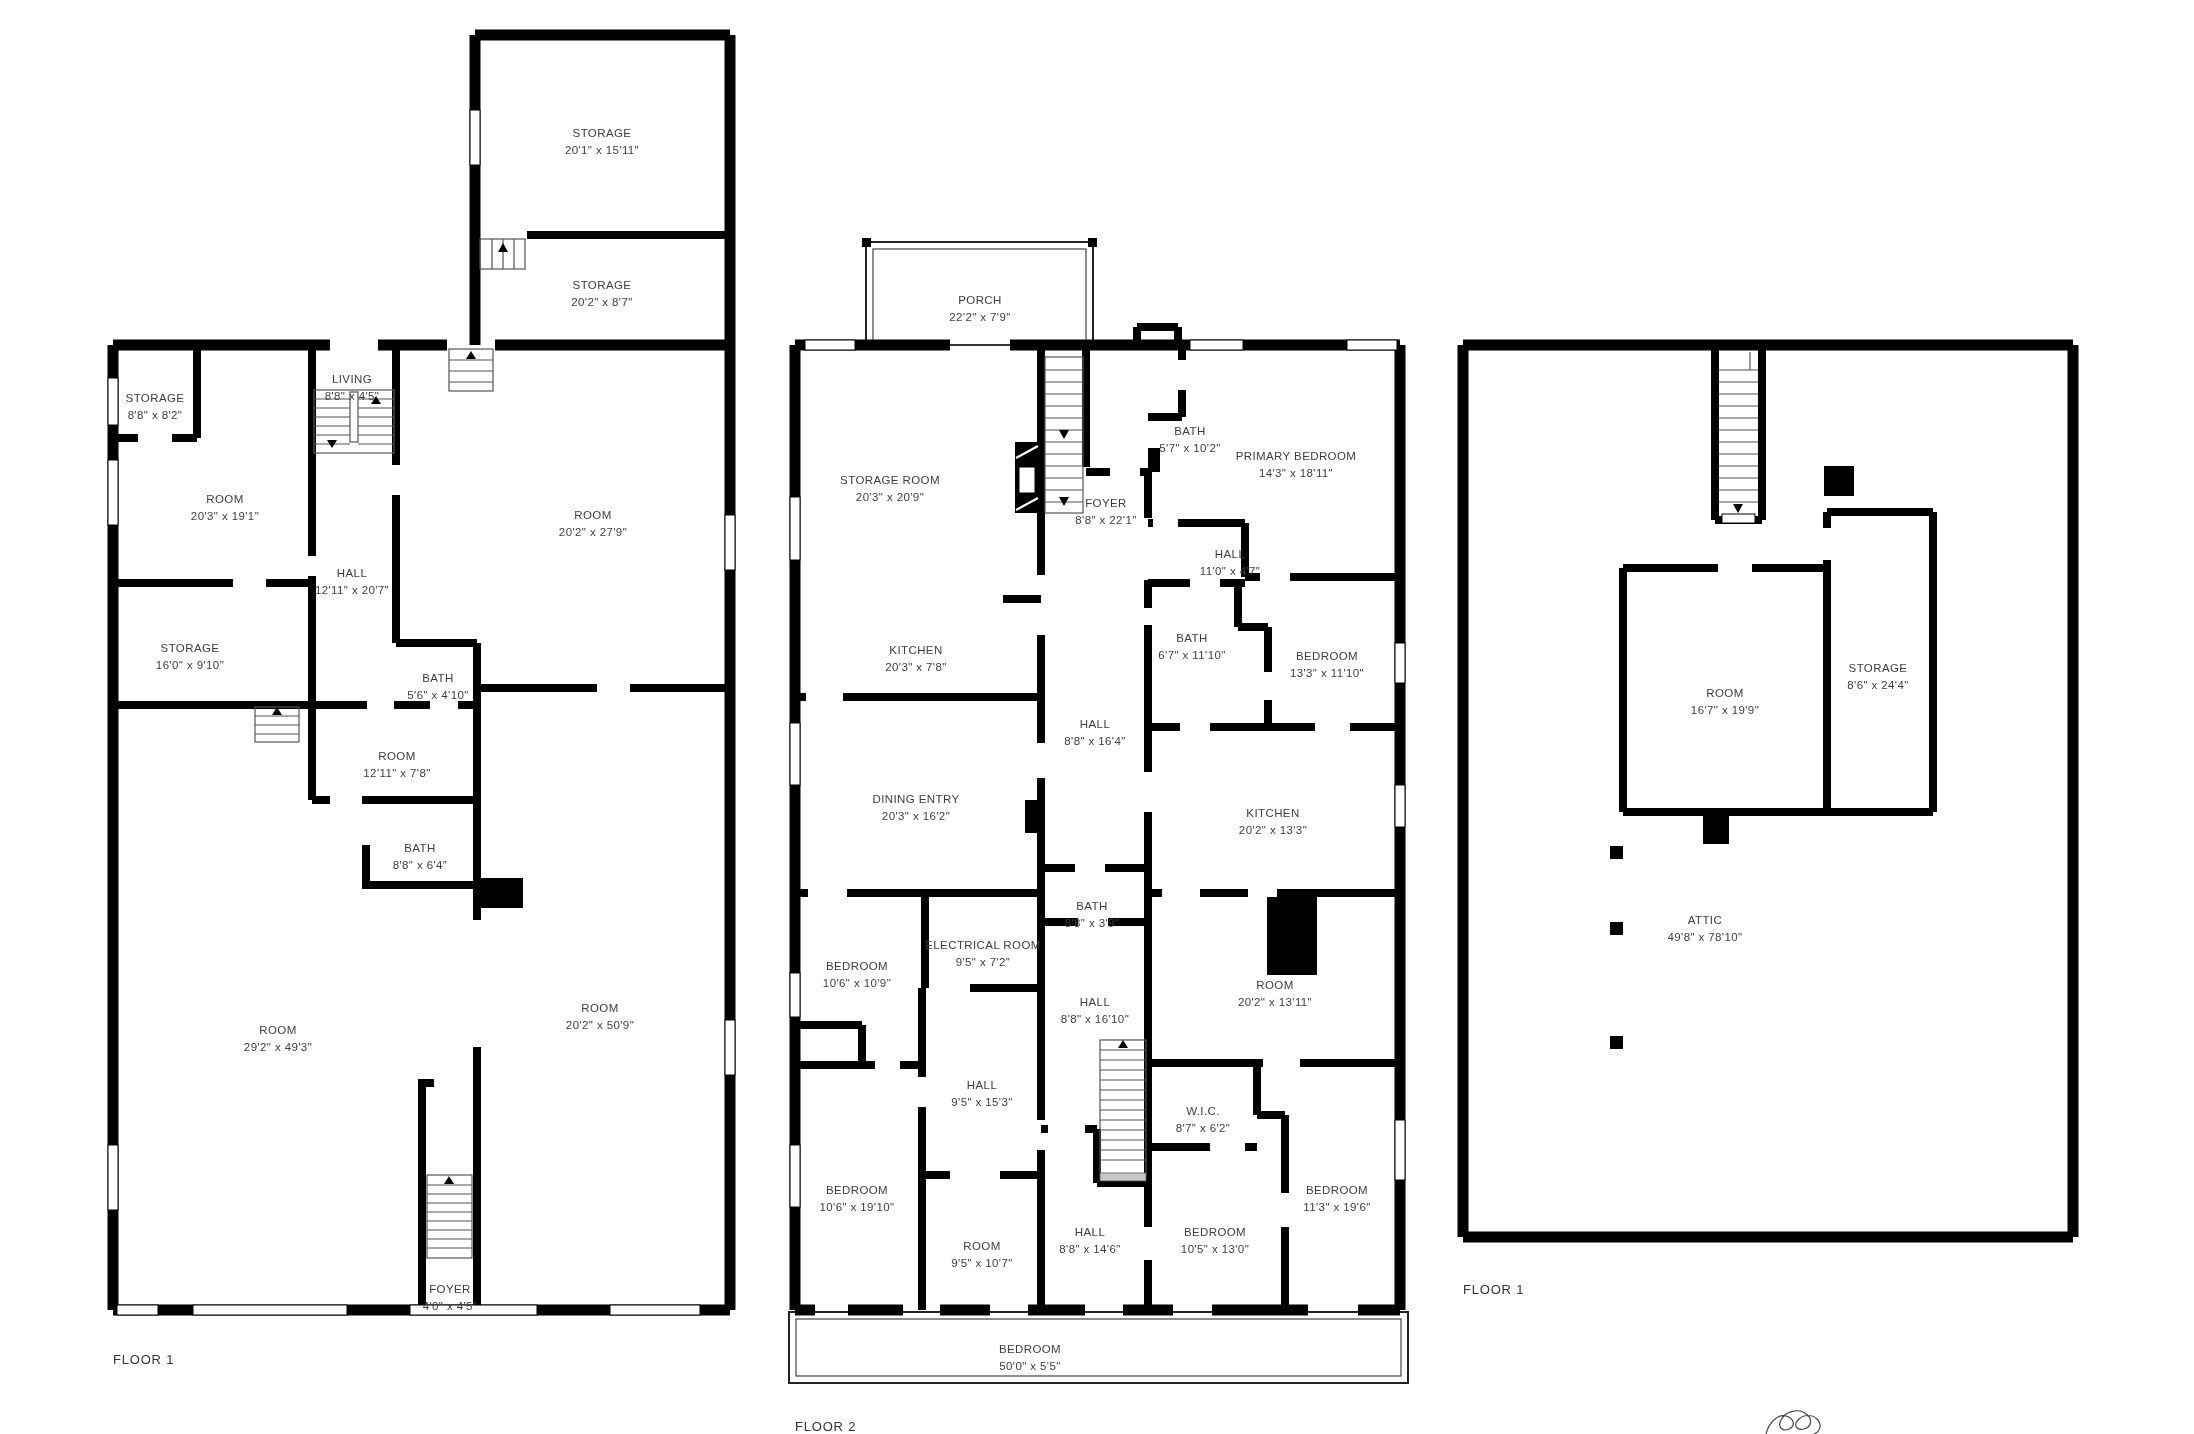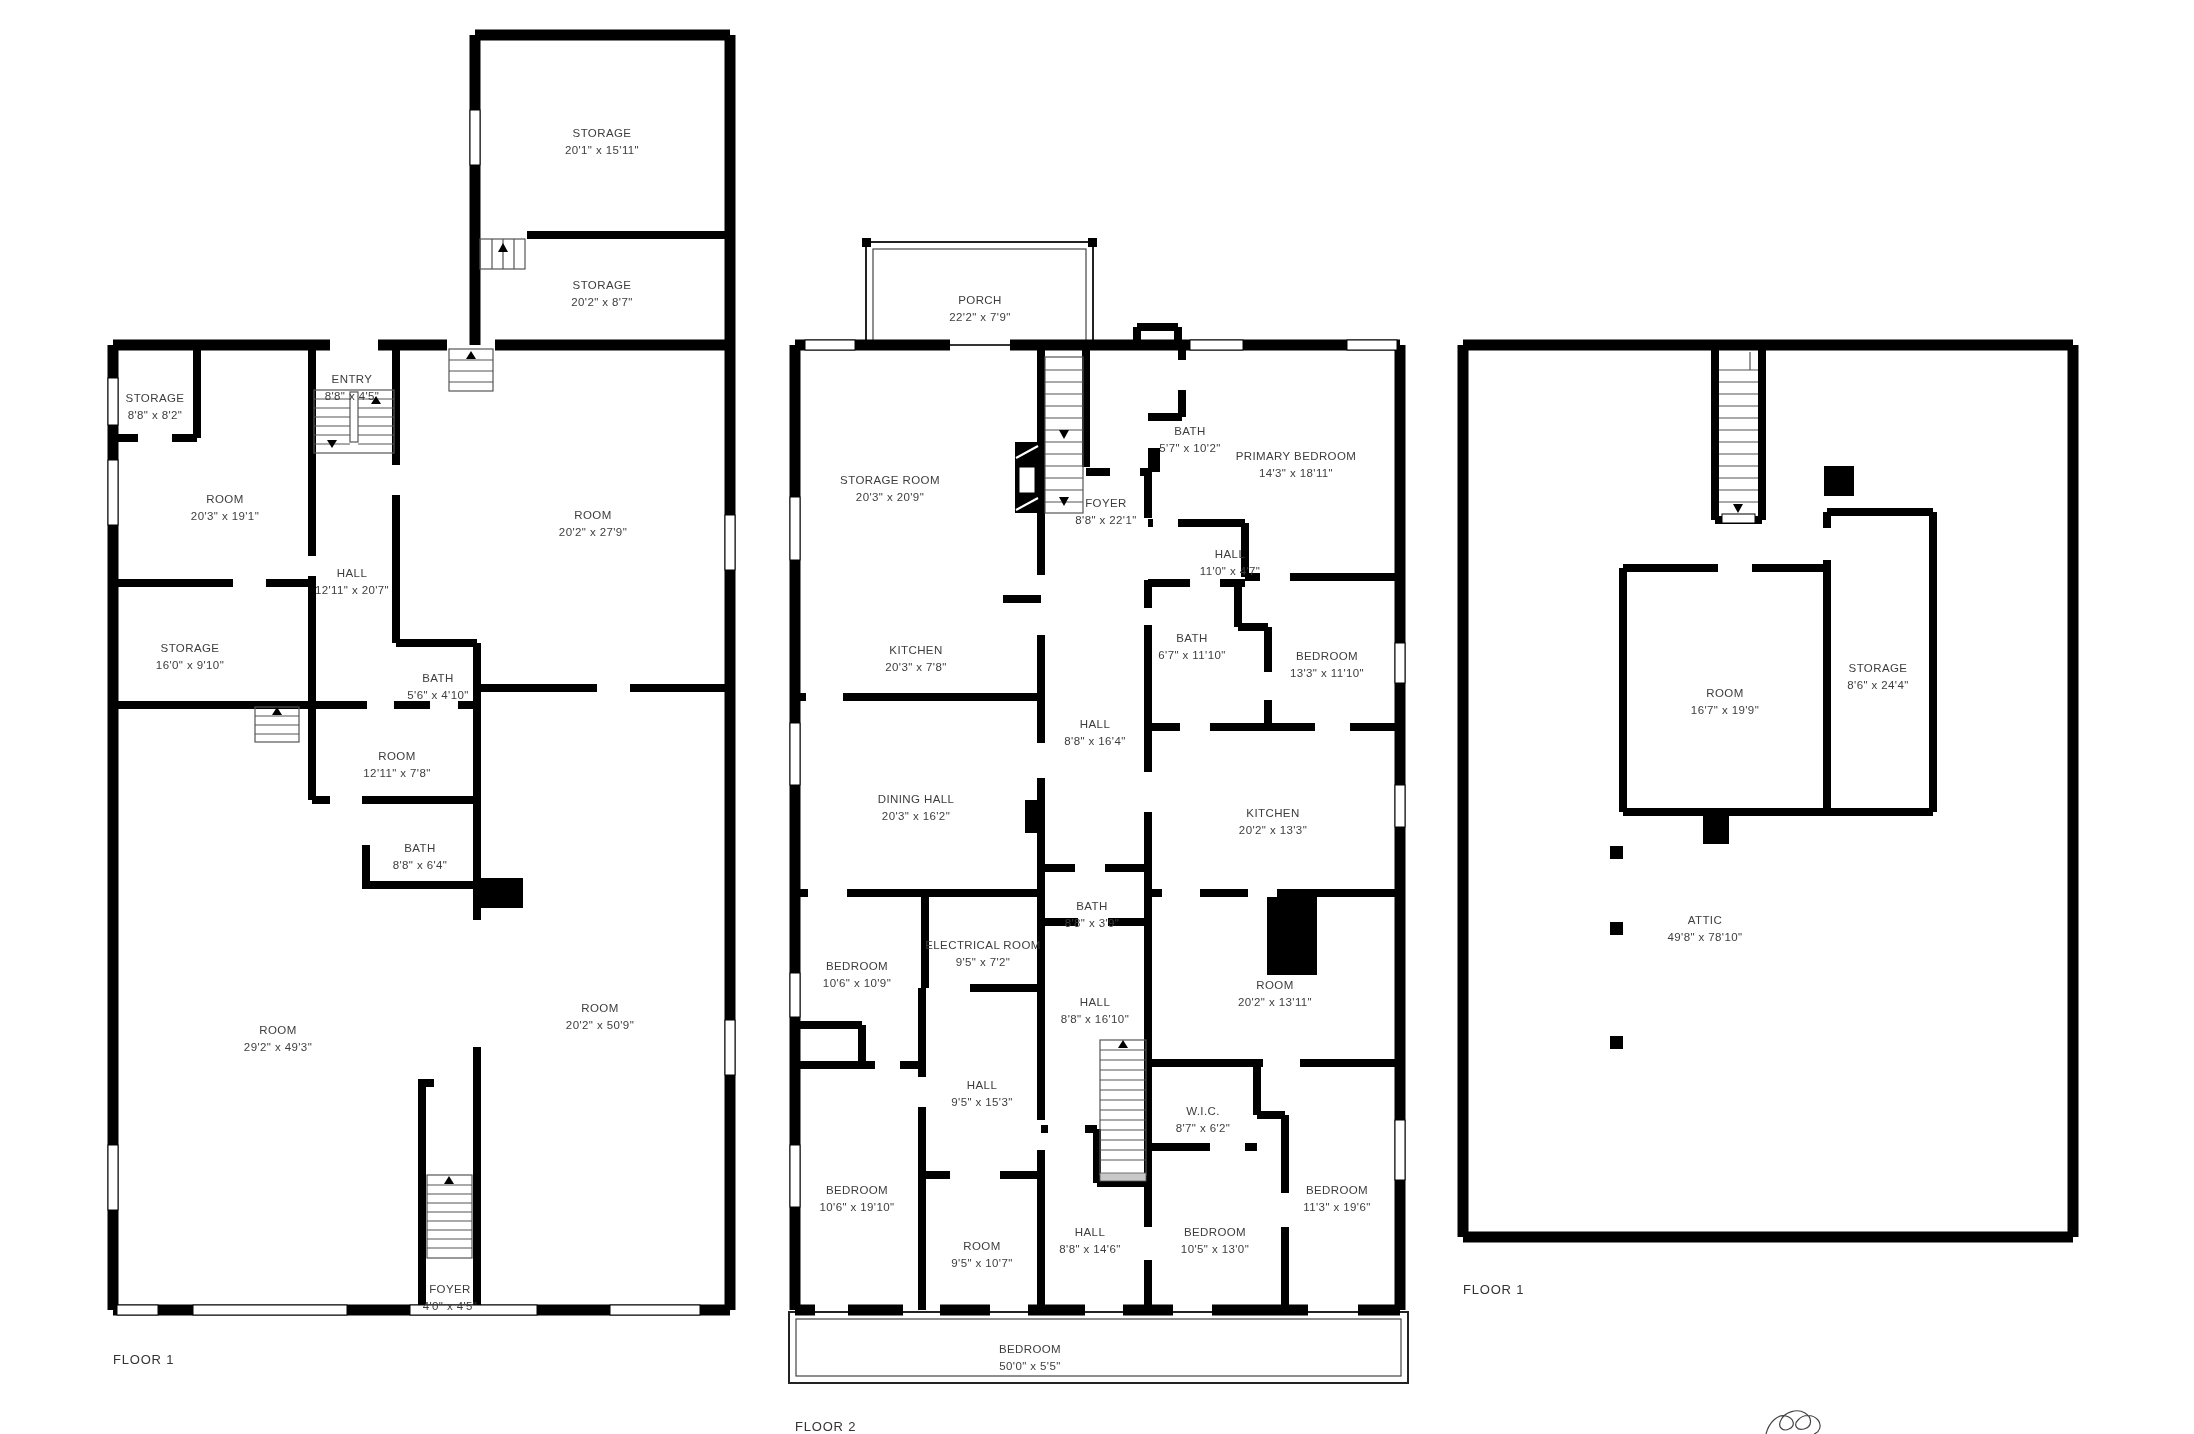--- a/index.html
+++ b/index.html
@@ -211,21 +211,21 @@
 
     <div class="room-label" style="left:602px;top:130px">
         <span class="nm">STORAGE</span>
         <span class="dm">20'1" x 15'11"</span>
       </div>
     <div class="room-label" style="left:602px;top:282px">
         <span class="nm">STORAGE</span>
         <span class="dm">20'2" x 8'7"</span>
       </div>
     <div class="room-label" style="left:352px;top:376px">
-        <span class="nm">ENTRY</span>
+        <span class="nm">LIVING</span>
         <span class="dm">8'8" x 4'5"</span>
       </div>
     <div class="room-label" style="left:155px;top:395px">
         <span class="nm">STORAGE</span>
         <span class="dm">8'8" x 8'2"</span>
       </div>
     <div class="room-label" style="left:225px;top:496px">
         <span class="nm">ROOM</span>
         <span class="dm">20'3" x 19'1"</span>
       </div>
@@ -300,21 +300,21 @@
       </div>
     <div class="room-label" style="left:916px;top:647px">
         <span class="nm">KITCHEN</span>
         <span class="dm">20'3" x 7'8"</span>
       </div>
     <div class="room-label" style="left:1095px;top:721px">
         <span class="nm">HALL</span>
         <span class="dm">8'8" x 16'4"</span>
       </div>
     <div class="room-label" style="left:916px;top:796px">
-        <span class="nm">DINING HALL</span>
+        <span class="nm">DINING ENTRY</span>
         <span class="dm">20'3" x 16'2"</span>
       </div>
     <div class="room-label" style="left:1273px;top:810px">
         <span class="nm">KITCHEN</span>
         <span class="dm">20'2" x 13'3"</span>
       </div>
     <div class="room-label" style="left:1092px;top:903px">
         <span class="nm">BATH</span>
         <span class="dm">8'8" x 3'9"</span>
       </div>

